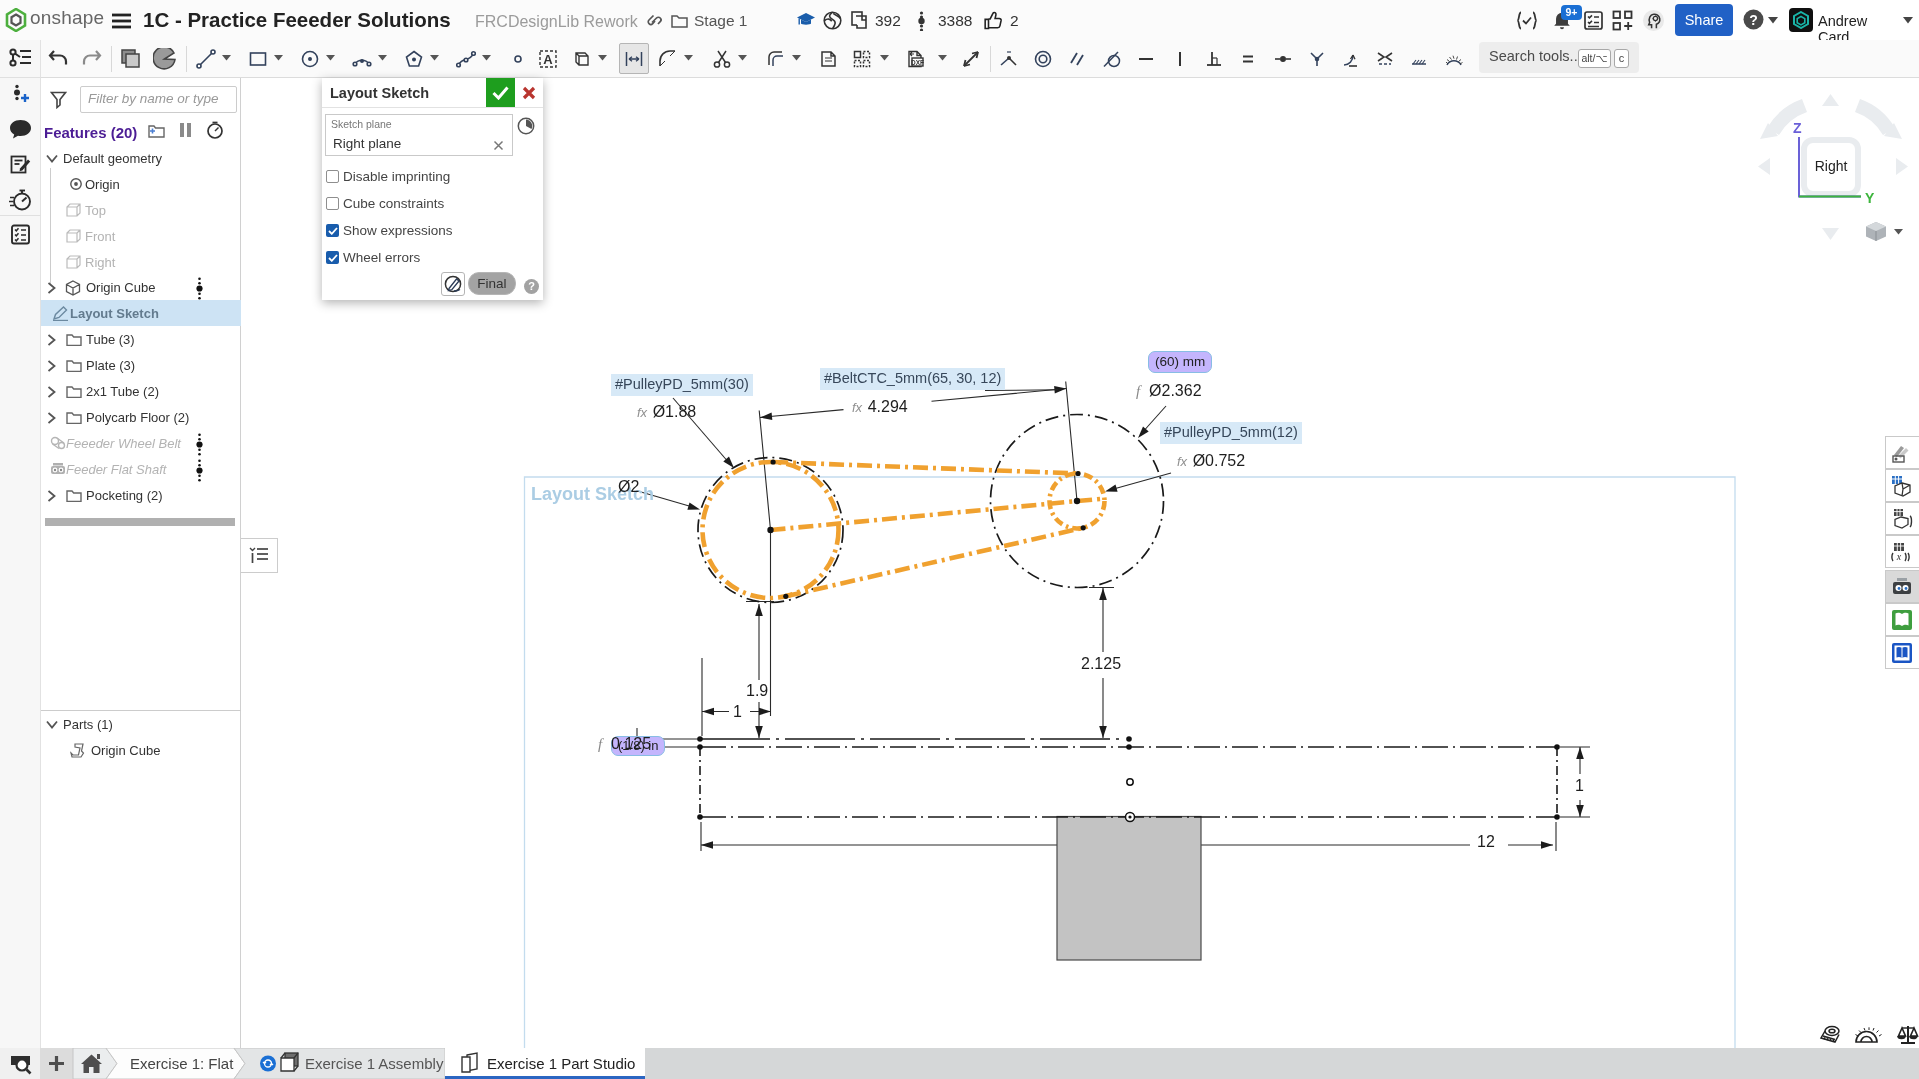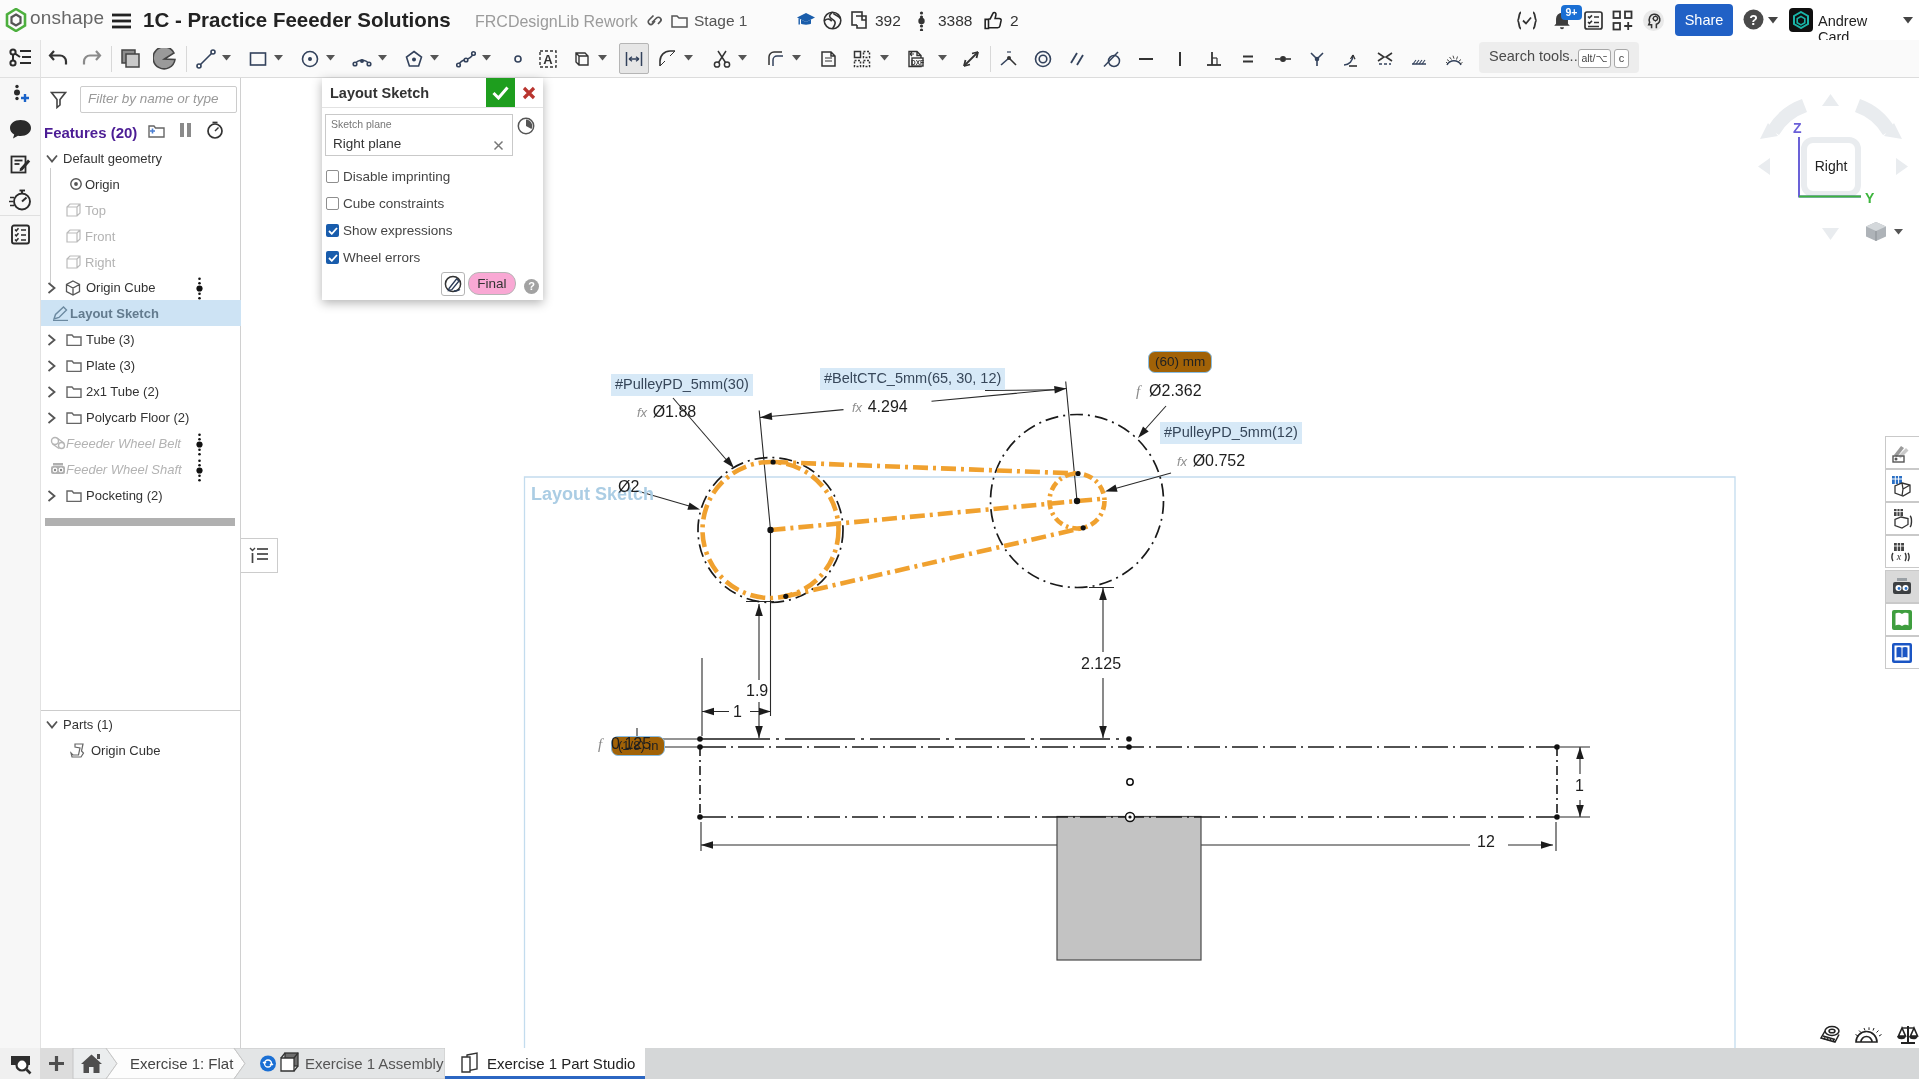--- a/index.html
+++ b/index.html
@@ -7,21 +7,21 @@
 .abs{position:absolute}
 #topbar{position:absolute;left:0;top:0;width:1676px;height:40px;background:#fbfbfb;}
 #toolbar{position:absolute;left:0;top:40px;width:1919px;height:38px;background:#fafafa;border-bottom:1px solid #dcdcdc;}
 #leftstrip{position:absolute;left:0;top:40px;width:41px;height:1008px;background:#f7f7f7;border-right:1px solid #e2e2e2;}
 #panel{position:absolute;left:41px;top:78px;width:200px;height:970px;background:#fff;border-right:1px solid #d0d0d0;}
 #bottombar{position:absolute;left:0;top:1048px;width:1919px;height:31px;background:#d5d7d8;}
 .row{position:absolute;height:26px;display:flex;align-items:center;font-size:13px;color:#333;white-space:nowrap}
 .gray{color:#b3b3b3}
 .lbl{position:absolute;font-size:14.5px;color:#37475a;background:#d7e9f7;padding:0 4px;white-space:nowrap;line-height:21.5px}
 .dim{position:absolute;font-size:16px;color:#1e1e1e;white-space:nowrap}
-.bubble{position:absolute;font-size:13.5px;color:#222;background:#a16207;border:1px solid #88bde4;border-radius:7px;padding:0 6px;line-height:19.5px;white-space:nowrap}
+.bubble{position:absolute;font-size:13.5px;color:#222;background:#c4b5fd;border:1px solid #88bde4;border-radius:7px;padding:0 6px;line-height:19.5px;white-space:nowrap}
 .fx{font-style:italic;color:#909090;font-size:13px}
 </style></head><body>
 
 <div id="topbar">
  <svg class="abs" style="left:5px;top:8px" width="22" height="24" viewBox="0 0 22 24">
   <path d="M11 1 L20 6.5 V17.5 L11 23 L2 17.5 V6.5 Z" fill="none" stroke="#4daf3e" stroke-width="2.6"></path>
   <path d="M11 6.5 L15.5 9.2 V14.8 L11 17.5 L6.5 14.8 V9.2 Z" fill="none" stroke="#555" stroke-width="2.2"></path>
  </svg>
  <div class="abs" style="left:30px;top:7px;font-size:19px;color:#666;letter-spacing:.2px">onshape</div>
  <svg class="abs" style="left:112px;top:13px" width="19" height="16">
@@ -556,21 +556,21 @@
 <svg class="abs" style="left:9px;top:384px" width="16" height="14">
       <g fill="#b0b0b0">
         <rect x="1" y="4" width="14" height="8" rx="2"></rect>
         <circle cx="5" cy="8" r="2.4" fill="#fff"></circle>
         <circle cx="11" cy="8" r="2.4" fill="#fff"></circle>
         <circle cx="5" cy="8" r="1.2" fill="#8a8a8a"></circle>
         <circle cx="11" cy="8" r="1.2" fill="#8a8a8a"></circle>
         <rect x="3" y="1" width="10" height="2.5"></rect>
       </g>
     </svg>
-<div class="row gray" style="left:25px;top:378px;font-style:italic">Feeder Wheel Shaft</div>
+<div class="row gray" style="left:25px;top:378px;font-style:italic">Feeder Flat Shaft</div>
 <svg class="abs" style="left:155px;top:381px" width="7" height="23">
       <g fill="#111">
         <circle cx="3.5" cy="1.8" r="1.3"></circle>
         <circle cx="3.5" cy="6.3" r="1.3"></circle>
         <circle cx="3.5" cy="11.5" r="3.1"></circle>
         <circle cx="3.5" cy="16.7" r="1.3"></circle>
         <circle cx="3.5" cy="21.2" r="1.3"></circle>
       </g>
     </svg>
 <svg class="abs" style="left:6px;top:412px" width="9" height="12">
@@ -634,21 +634,21 @@
     <svg class="abs" style="left:6px;top:176px" width="10" height="8">
       <path d="M1 4 L3.8 6.8 L9 1" fill="none" stroke="#fff" stroke-width="1.8"></path>
     </svg>
 <div class="abs" style="left:21px;top:172px;font-size:13.5px;color:#444">Wheel errors</div>
 <div class="abs" style="left:119px;top:194px;width:24px;height:24px;border:1px solid #b5b5b5;border-radius:3px;background:#fff"></div>
 <svg class="abs" style="left:122px;top:197px" width="19" height="19">
       <circle cx="9" cy="9" r="7.6" fill="none" stroke="#333" stroke-width="1.5"></circle>
       <path d="M5 13.5 L12.5 4 L15 6 L8 14.5 L4.5 15.5 Z" fill="none" stroke="#2a3a55" stroke-width="1.3"></path>
       <path d="M10 16 a7 3 0 0 0 6 -1.5" fill="none" stroke="#2a3a55" stroke-width="1.3"></path>
     </svg>
-<div class="abs" style="left:146px;top:194px;width:48px;height:23px;border:1px solid #b5b5b5;border-radius:11px;background:#f9a8d4;font-size:13.5px;color:#333;text-align:center;line-height:22px">Final</div>
+<div class="abs" style="left:146px;top:194px;width:48px;height:23px;border:1px solid #b5b5b5;border-radius:11px;background:#a3a3a3;font-size:13.5px;color:#333;text-align:center;line-height:22px">Final</div>
 <div class="abs" style="left:202px;top:201px;width:15px;height:15px;background:#a2a2a2;border-radius:50%;color:#fff;font-size:11px;font-weight:bold;text-align:center;line-height:15px">?</div>
 </div>
 <svg class="abs" style="left:242px;top:78px" width="1677" height="970" viewBox="242 78 1677 970">
 <path d="M524.5 1048 V477 H1735 V1048" fill="none" stroke="#c3dcee" stroke-width="1.3"></path>
 <path d="M770.5 530 L759.2 410.5 M1077 501 L1065.7 381.5" stroke="#2a2a2a" stroke-width="1.1" fill="none"></path>
 <path d="M760 417.5 L843.5 409.6 M931.5 401.3 L1066.4 388.5" stroke="#2a2a2a" stroke-width="1.1" fill="none"></path>
 <path d="M760.0 417.5 L771.6 412.6 L772.3 420.1 Z" fill="#1c1c1c"></path>
 <path d="M1066.4 388.5 L1054.8 393.4 L1054.1 385.9 Z" fill="#1c1c1c"></path>
 <path d="M985 390.5 L1058 389.8" stroke="#2a2a2a" stroke-width="1.1" fill="none"></path>
 <path d="M759 604 L759 680 M759 702 L759 738 M746 601.5 H774" stroke="#2a2a2a" stroke-width="1.1" fill="none"></path>

